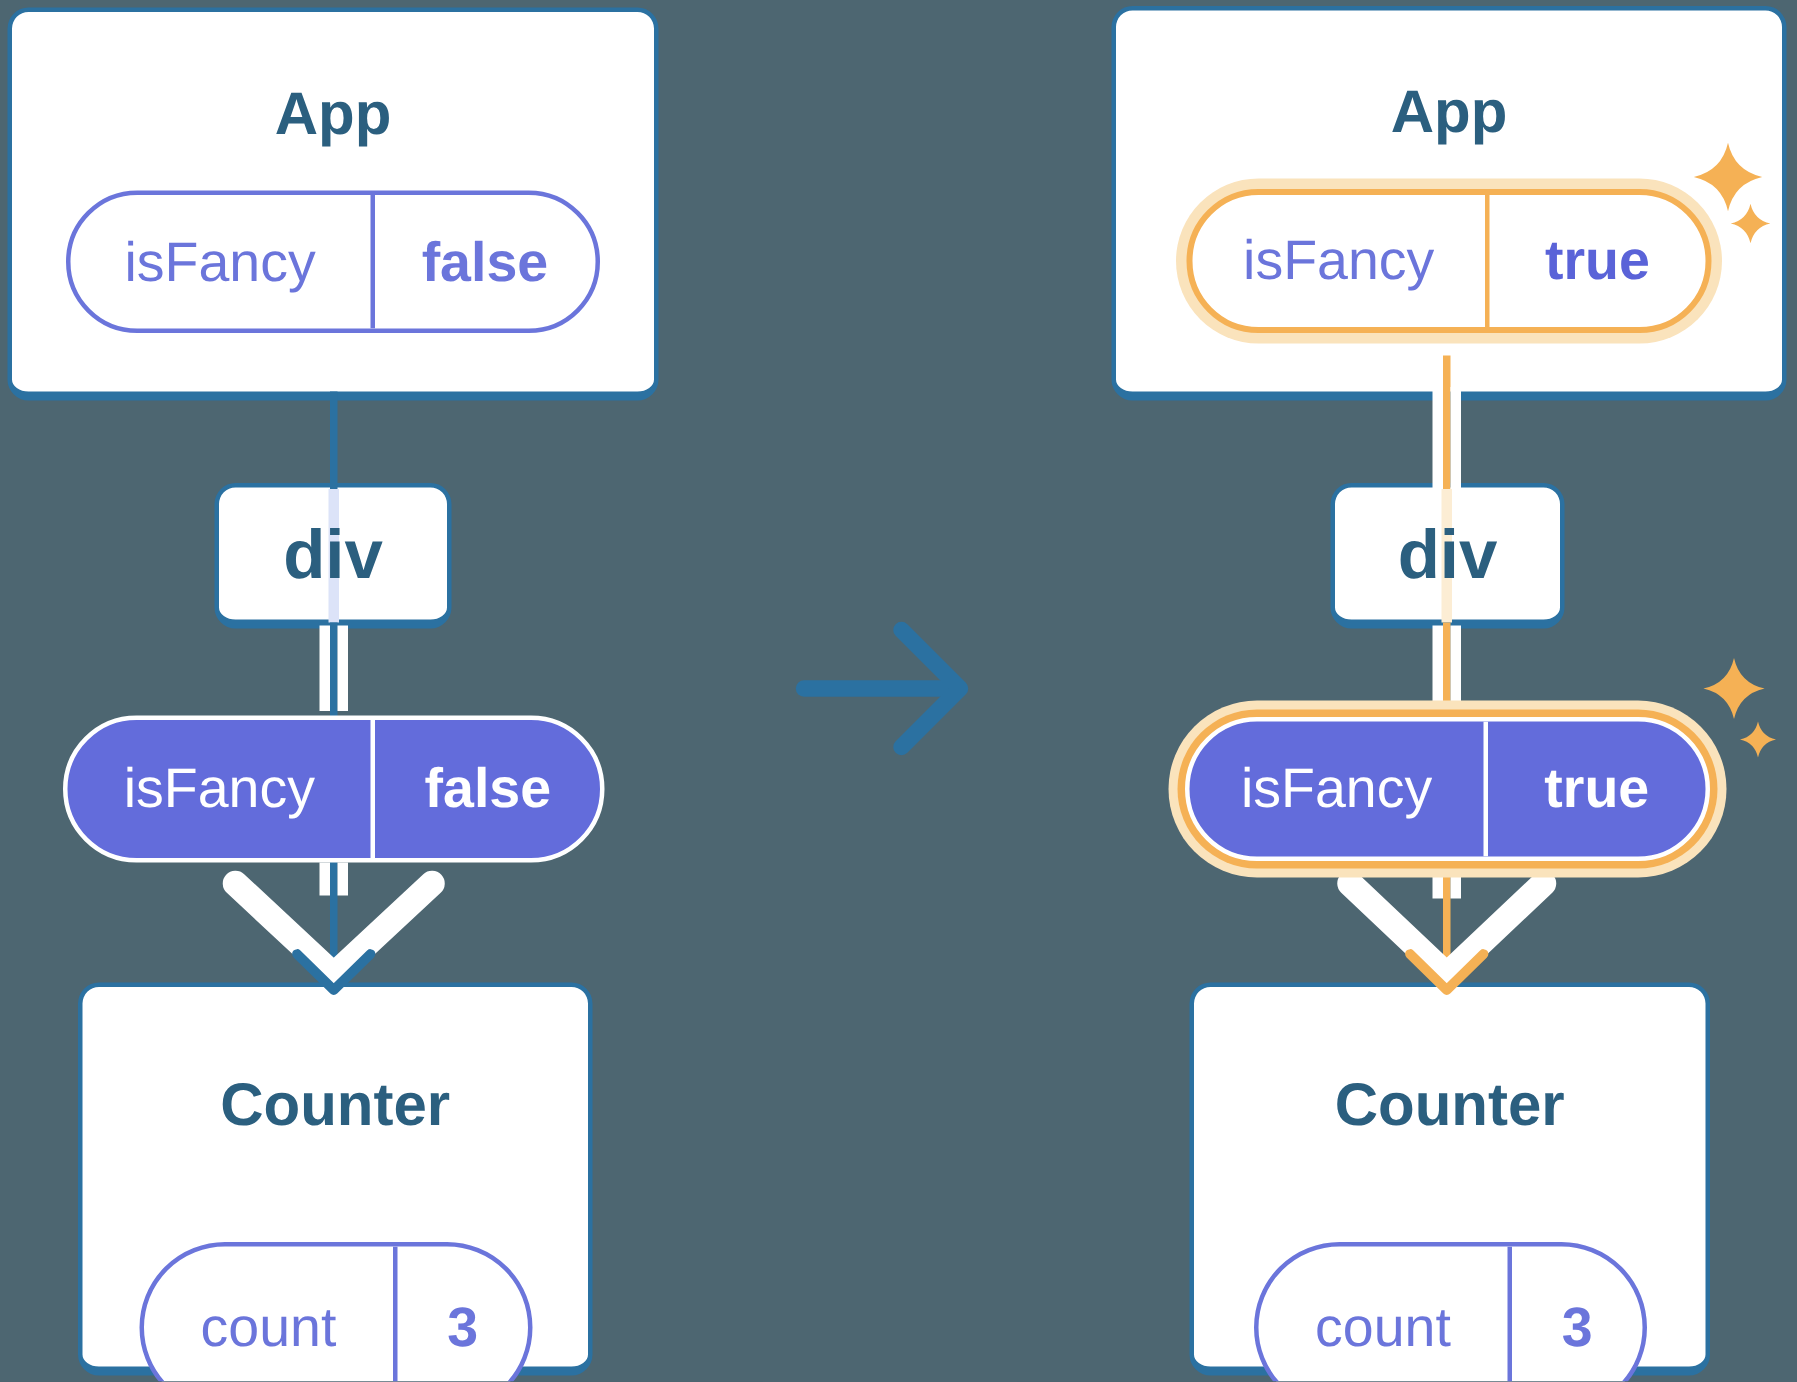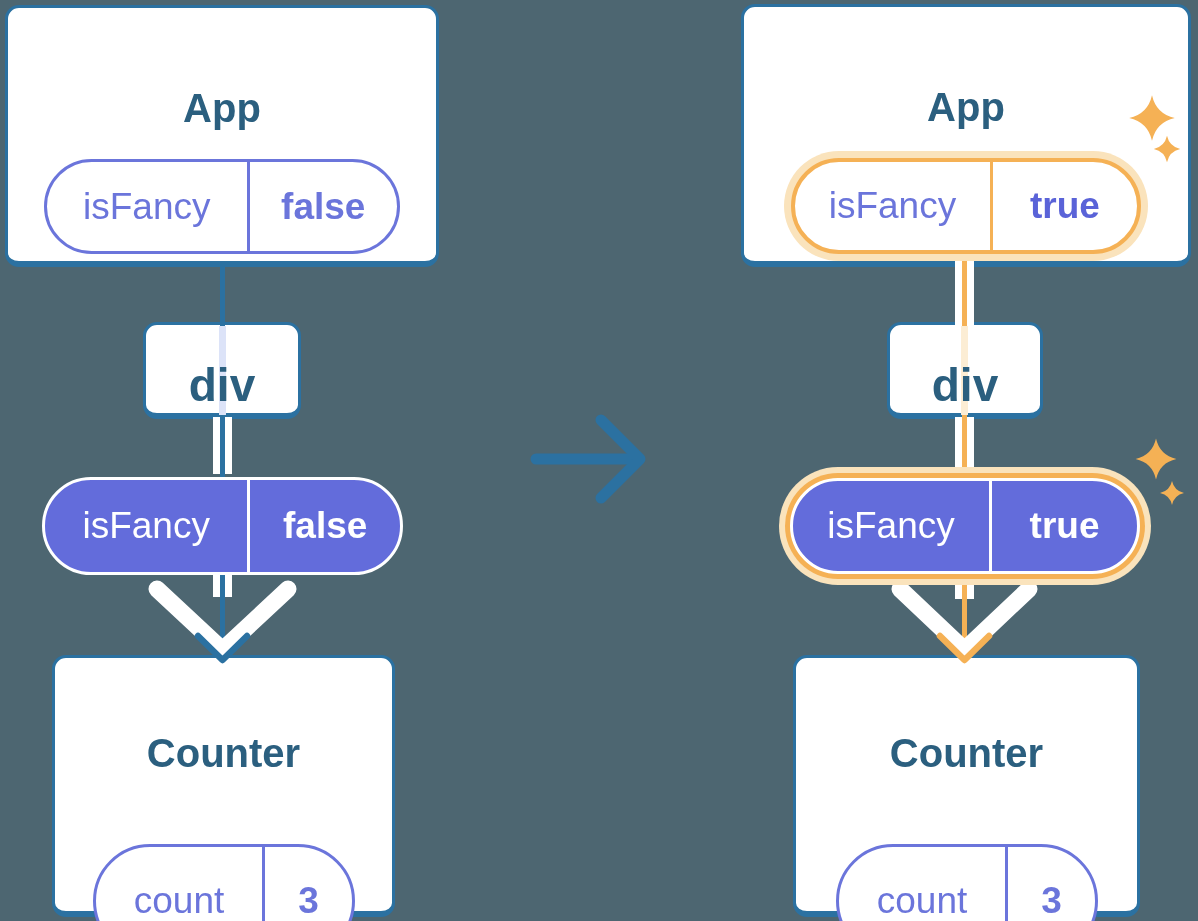--- a/index.html
+++ b/index.html
@@ -16,29 +16,28 @@
     background:#FFFFFF;
     border:3px solid #2B71A1;
     border-bottom-width:6px;
     border-radius:14px;
     box-sizing:border-box;
     display:flex;
     flex-direction:column;
     align-items:center;
   }
   .app-card     { padding-top:45px; gap:28px; }
-  .counter-card { padding-top:40px; gap:28px; }
+  .counter-card { padding-top:56px; gap:28px; }
   .div-card     { justify-content:center; }
   .card-title {
     position:relative; z-index:3;
     font-size:40px; line-height:46px;
     font-weight:600;
     color:#2B5F7F;
     white-space:nowrap;
-    margin-top:32px;
   }
   .div-title { font-size:46px; }
 
   
   .pill {
     position:relative; z-index:3;
     display:flex; align-items:stretch;
     border-radius:999px;
     box-sizing:border-box;
     overflow:hidden;

